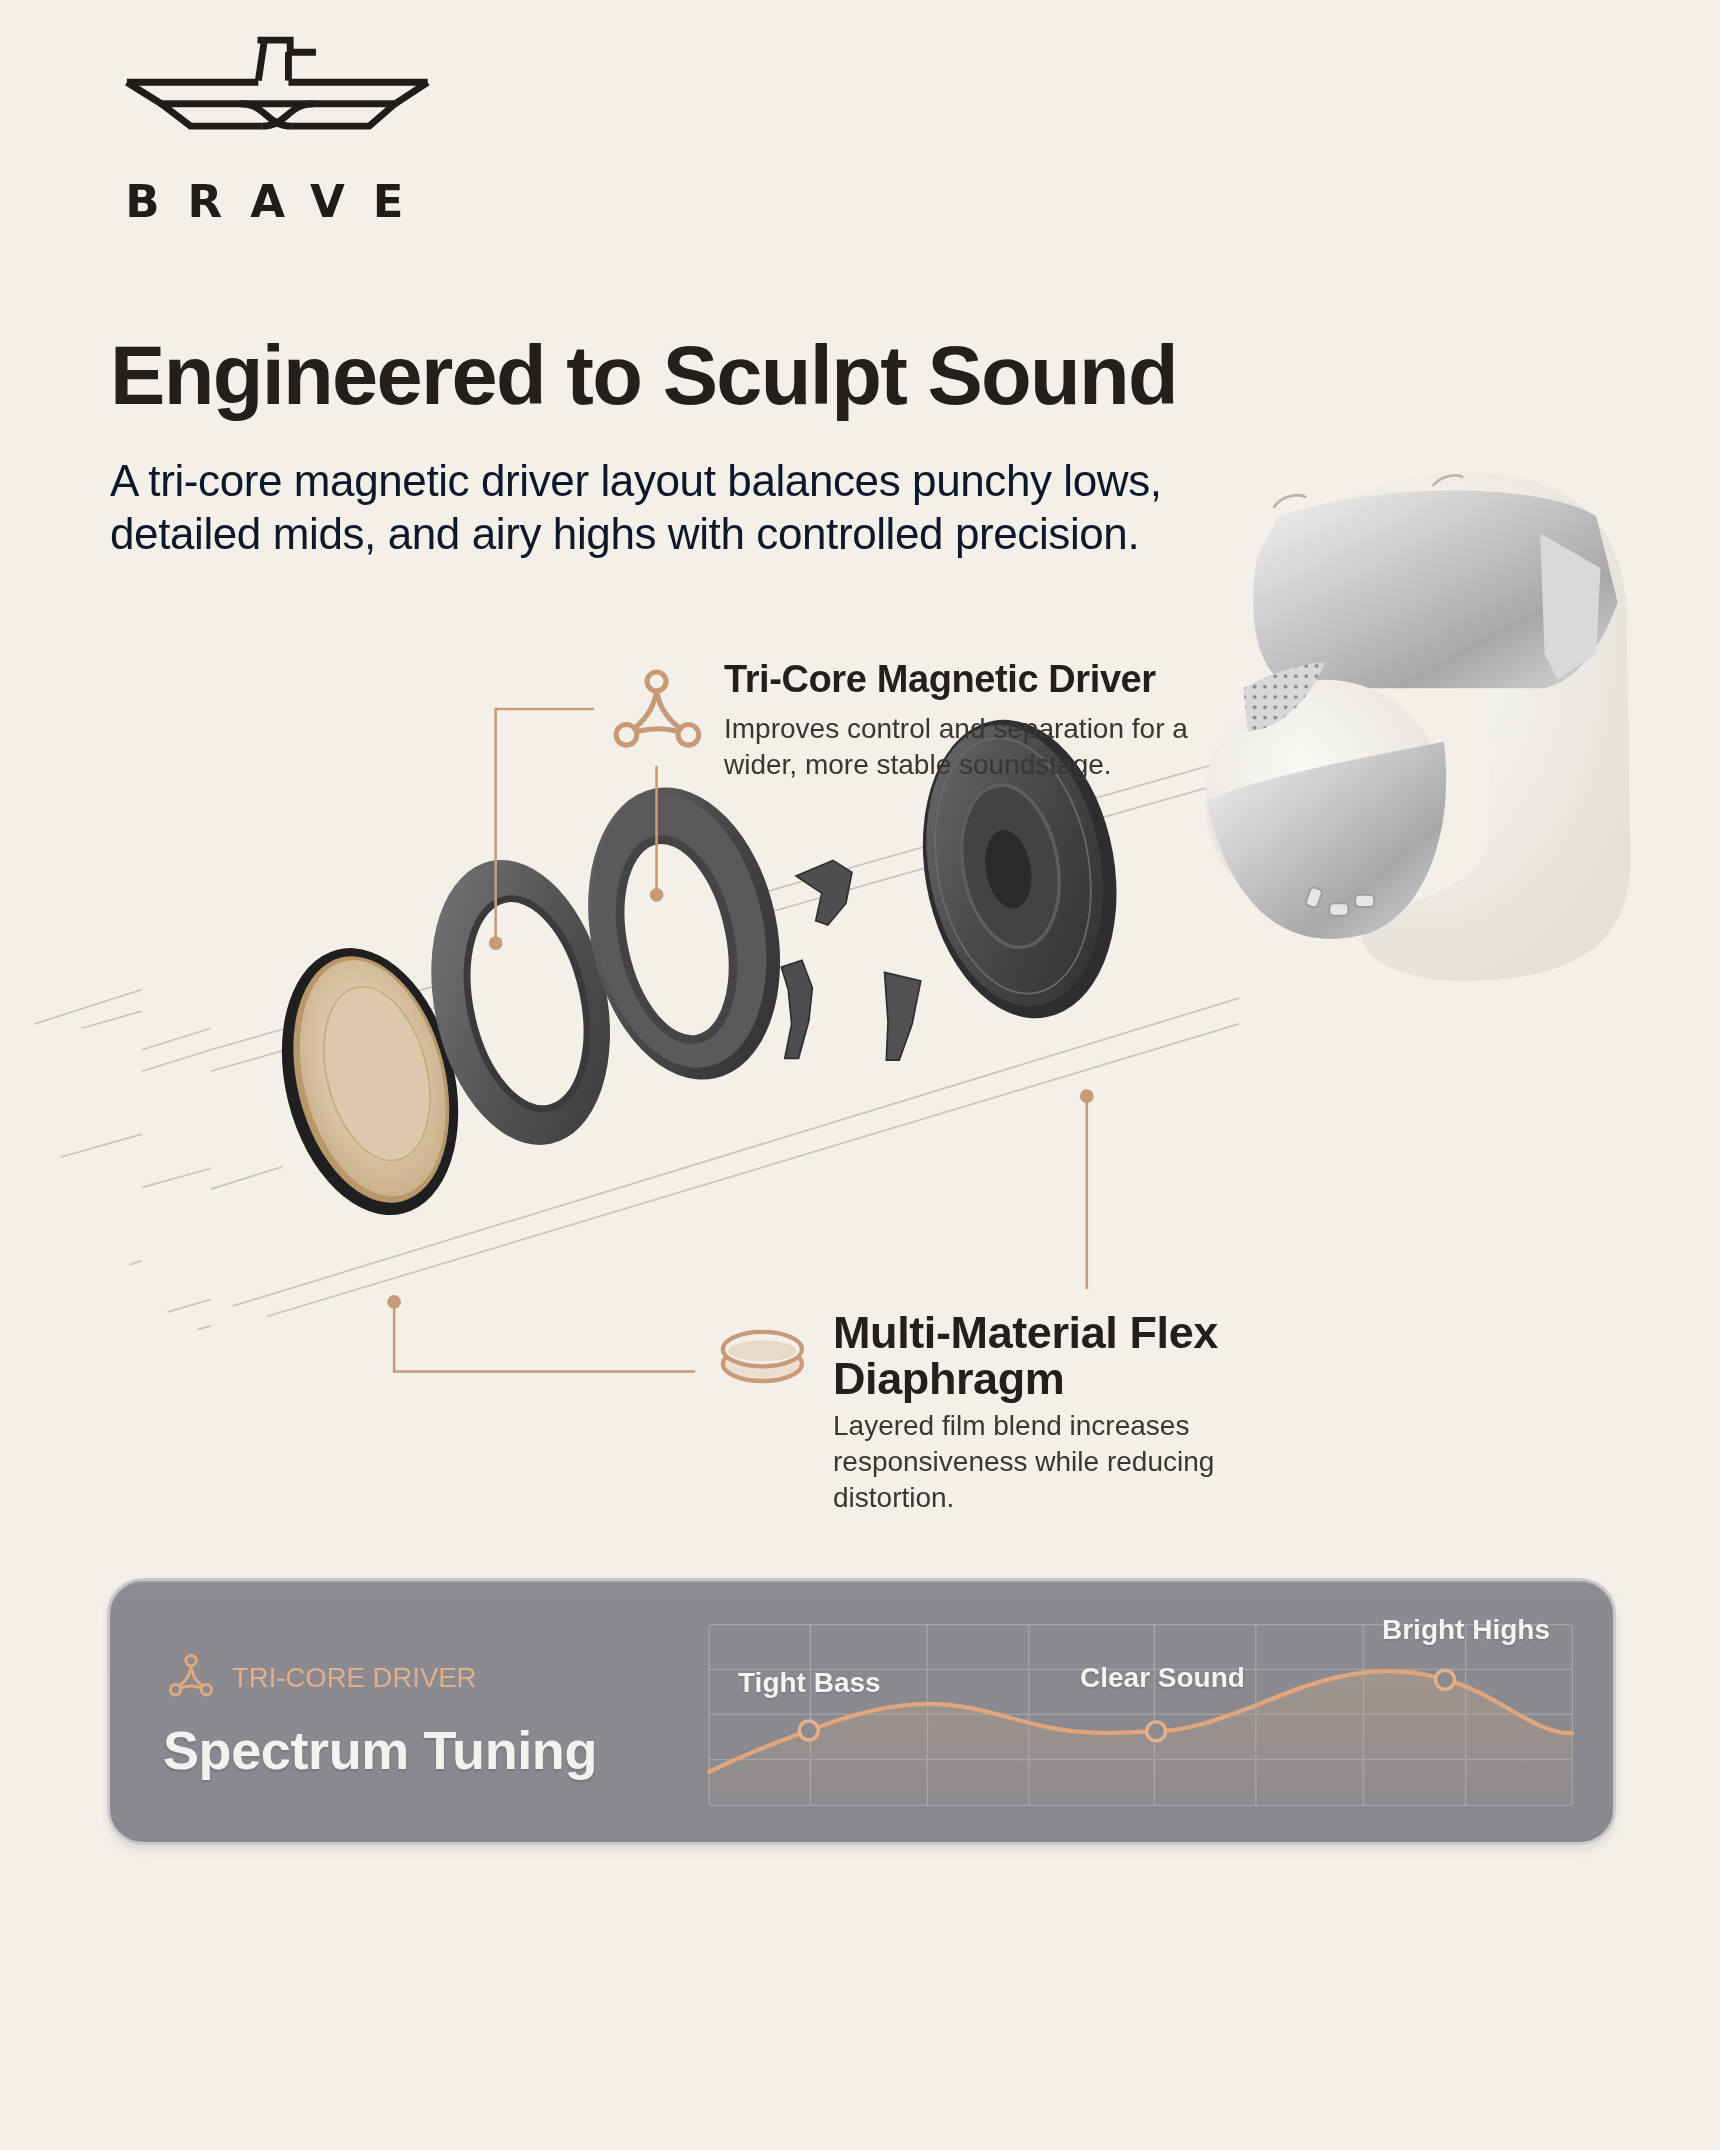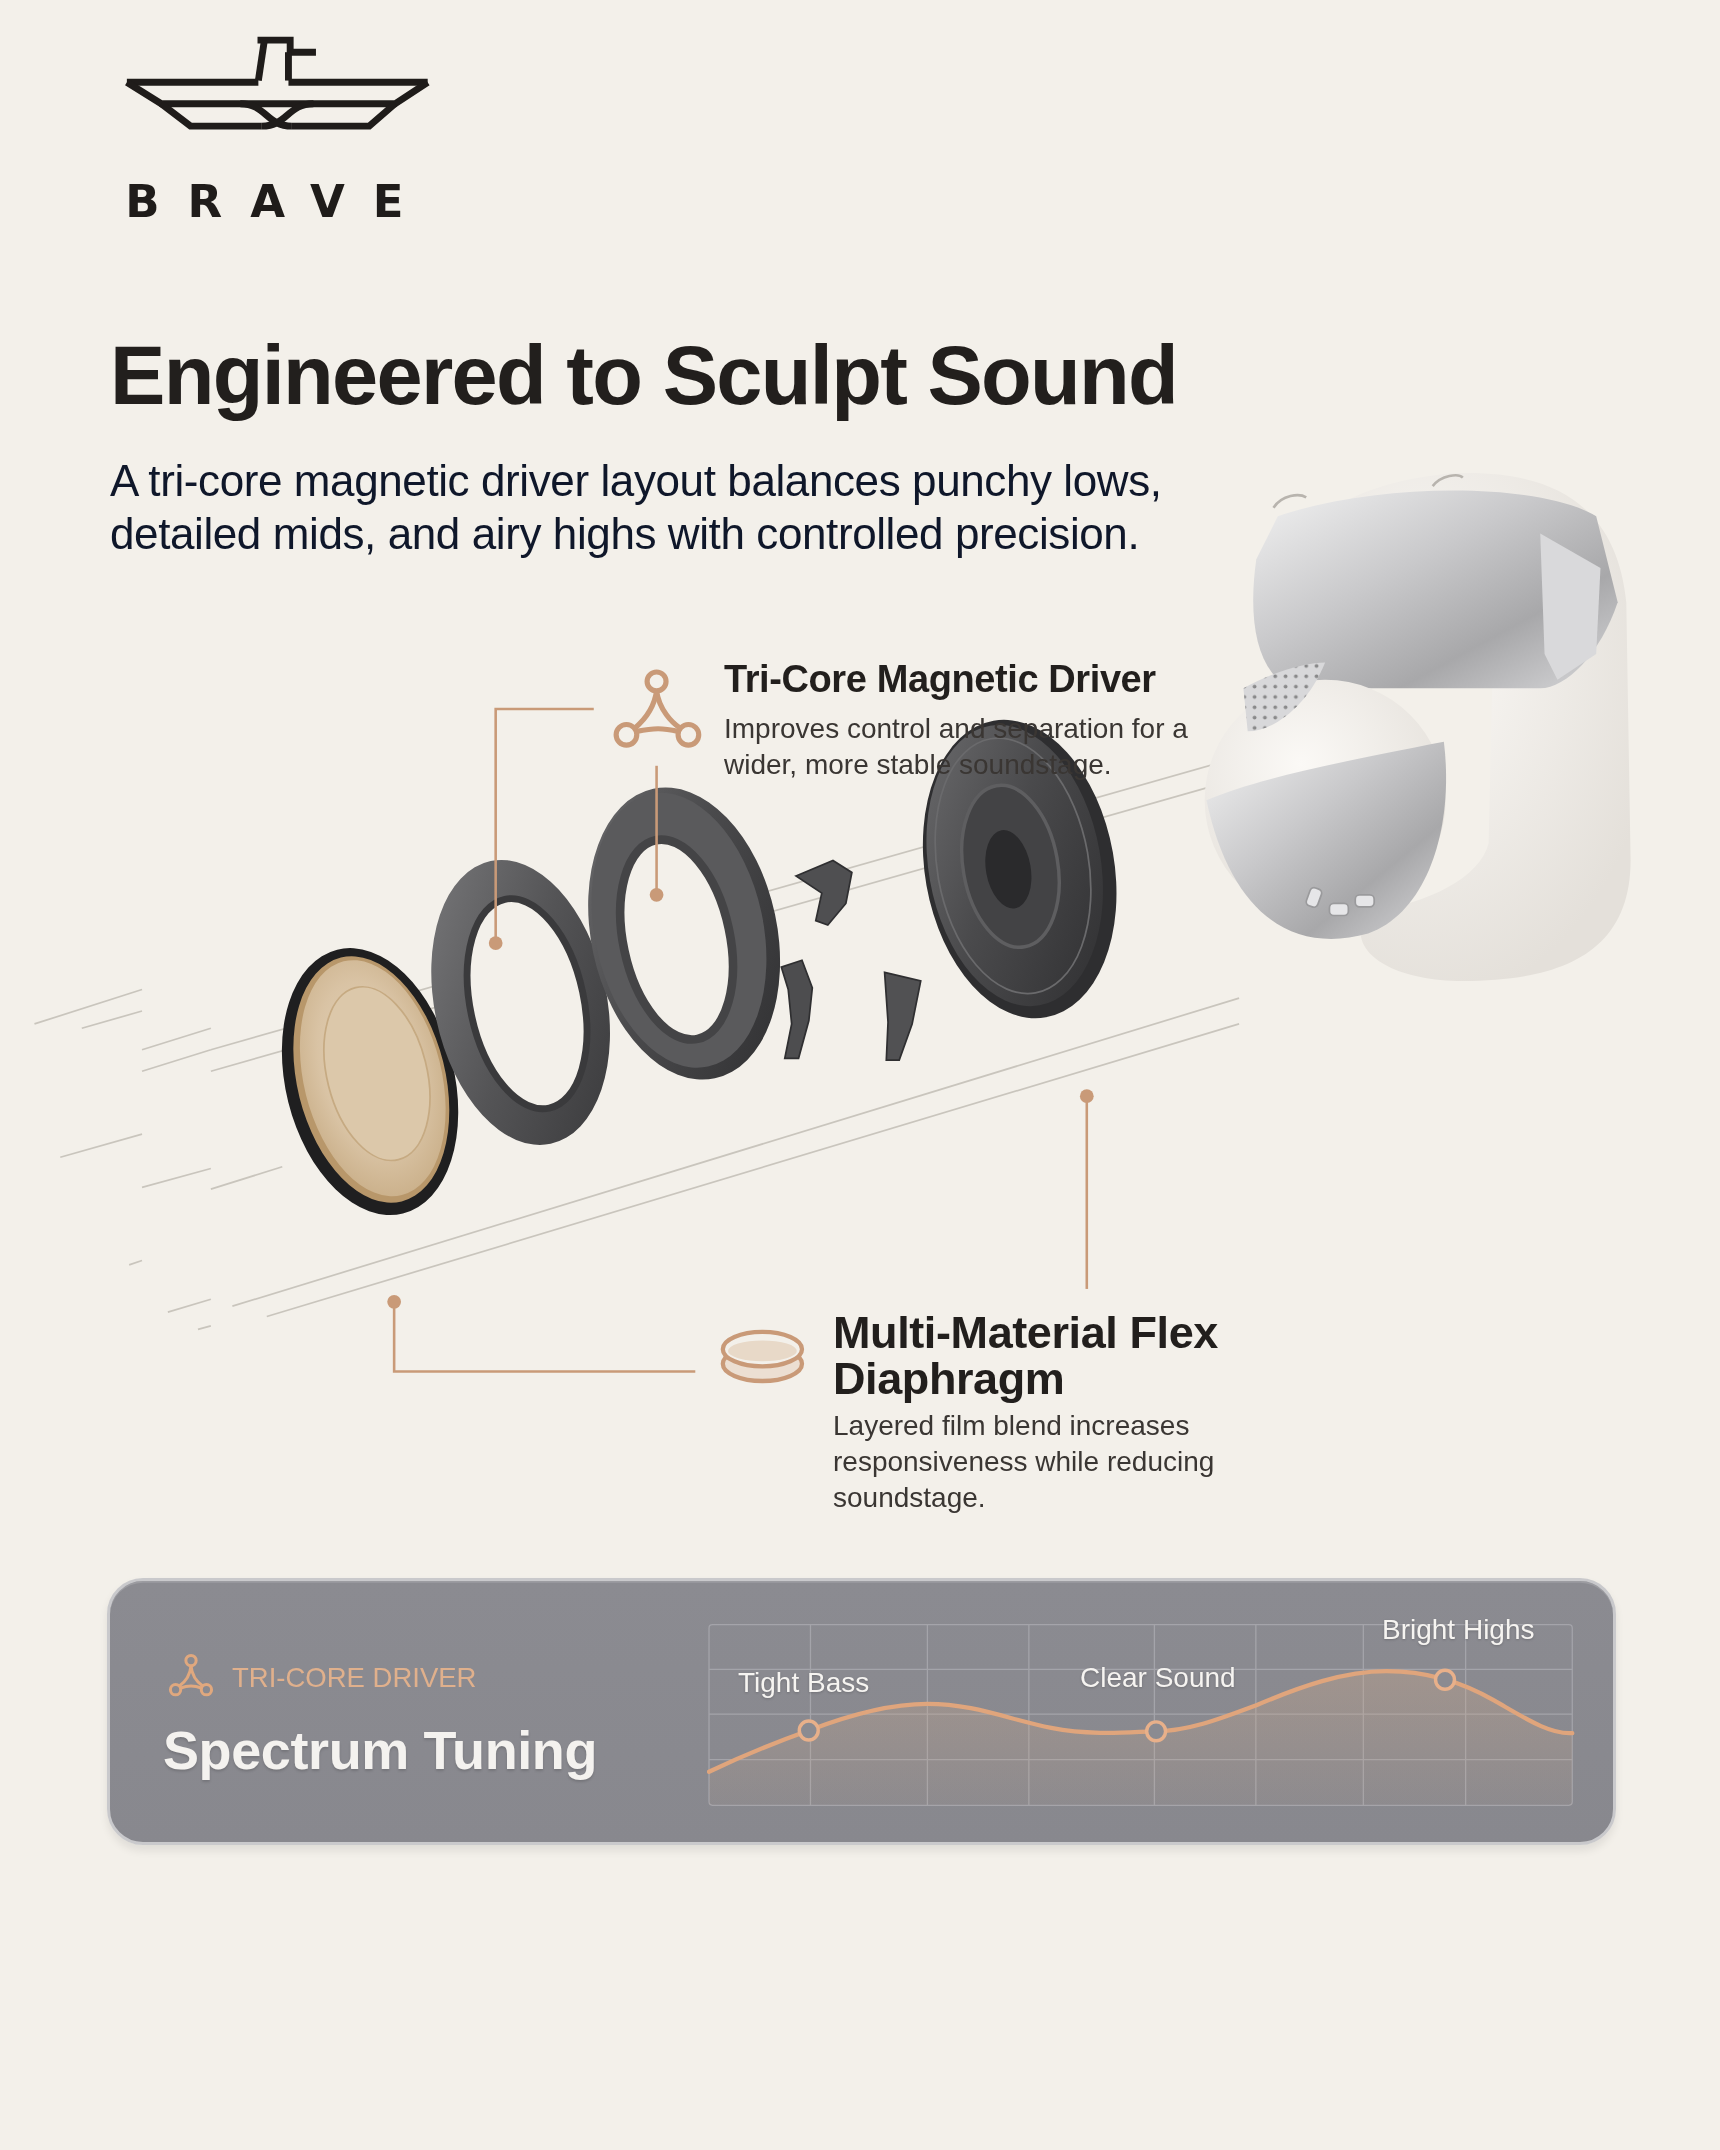--- a/index.html
+++ b/index.html
@@ -60,20 +60,21 @@
   .card-title {
     position: absolute; left: 53px; top: 138px;
     font-size: 54px; font-weight: bold; color: #f4f2ef; white-space: nowrap;
     letter-spacing: -0.4px;
     text-shadow: 0 1.7px 2.6px rgba(0,0,0,0.15);
   }
   .chart { position: absolute; left: 597px; top: 42px; width: 869px; height: 184px; }
   .chart-label {
     position: absolute; font-size: 28px; color: #f6f4f1; white-space: nowrap;
     text-shadow: 0 0.9px 2.6px rgba(0,0,0,0.2);
+    font-weight: bold;
   }
 </style>
 </head>
 <body>
 
 <div class="abs logo">
   <svg class="logo-mark" viewBox="0 0 370 125">
     <g fill="none" stroke="#1f1c1a" stroke-width="8" stroke-linejoin="miter">
 
       <path d="M160 8 L198 8 L198 22 L228 22"></path>
@@ -223,21 +224,21 @@
       <rect x="1545" y="1050" width="22" height="14" rx="5"></rect>
       <rect x="1575" y="1040" width="22" height="14" rx="5"></rect>
     </g>
   </g>
 </svg>
 
 <div class="abs callout-title c1-title">Tri-Core Magnetic Driver</div>
 <div class="abs callout-desc c1-desc">Improves control and separation for a wider, more stable soundstage.</div>
 
 <div class="abs callout-title c2-title">Multi-Material Flex Diaphragm</div>
-<div class="abs callout-desc c2-desc">Layered film blend increases responsiveness while reducing soundstage.</div>
+<div class="abs callout-desc c2-desc">Layered film blend increases responsiveness while reducing distortion.</div>
 
 <div class="abs card">
   <svg class="card-eyebrow-icon" viewBox="0 0 56 56">
     <g stroke="#e0a87e" stroke-width="3.5" fill="none">
       <circle cx="28" cy="10" r="6"></circle>
       <circle cx="10" cy="44" r="6"></circle>
       <circle cx="46" cy="44" r="6"></circle>
       <path d="M28 16 C27 28 20 36 14 40"></path>
       <path d="M28 16 C29 28 36 36 42 40"></path>
       <path d="M16 42 C24 39 32 39 40 42"></path>

